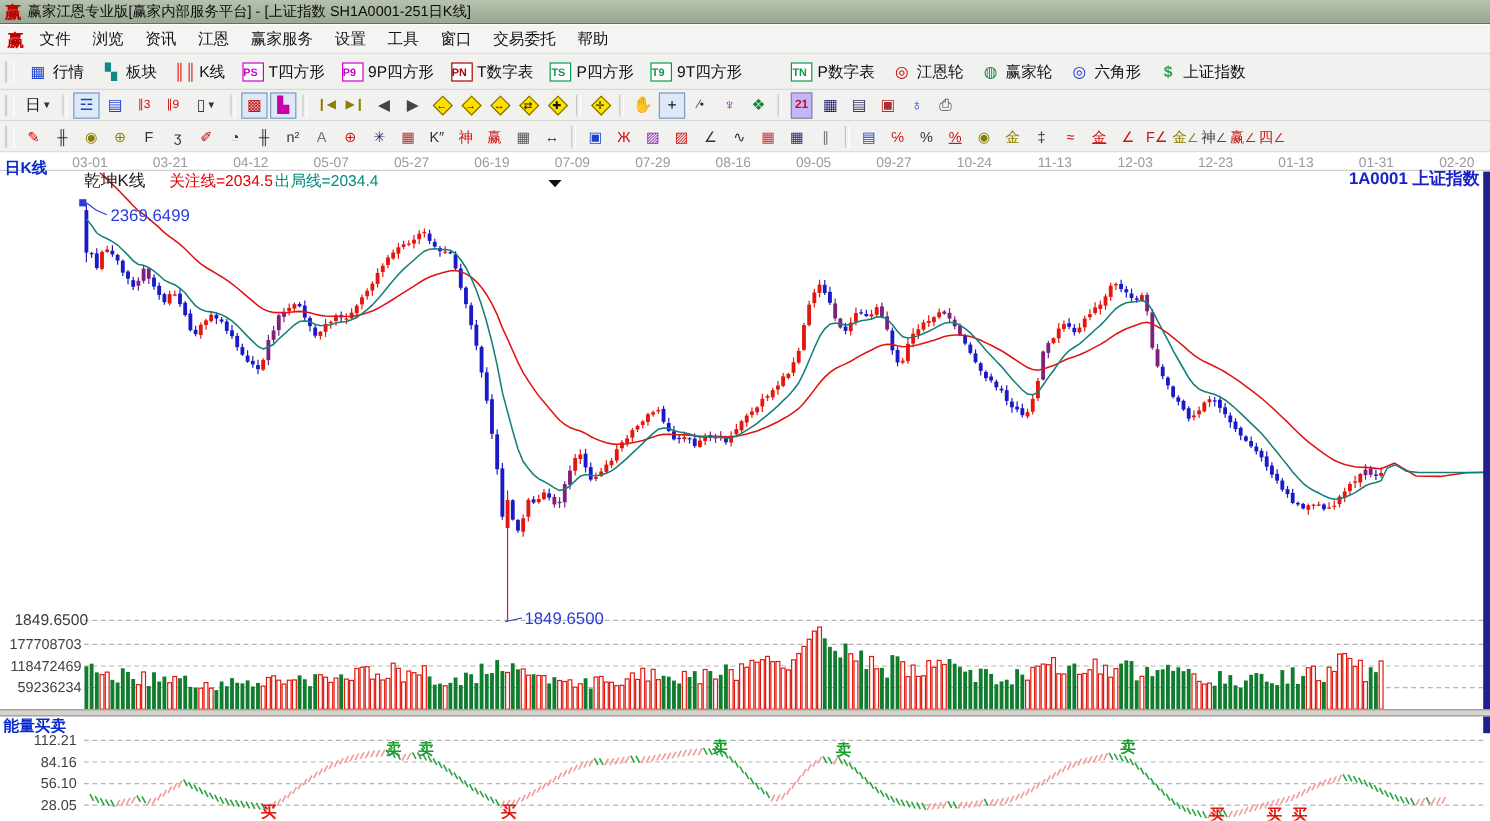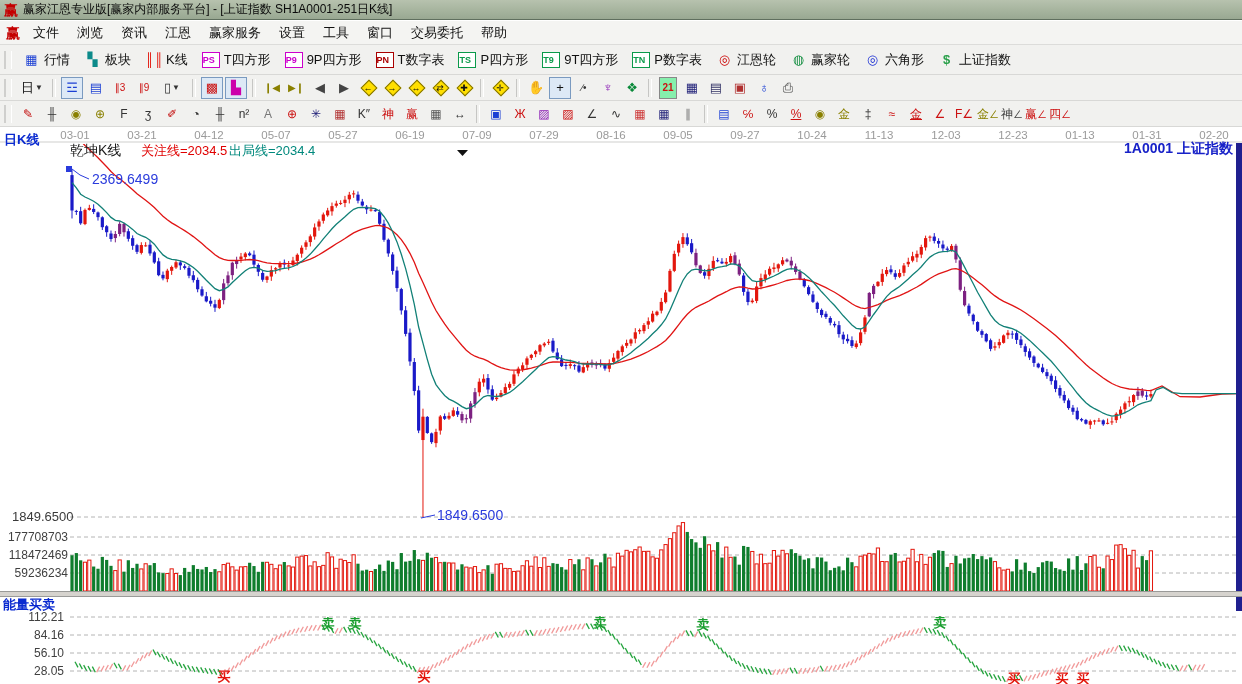--- a/index.html
+++ b/index.html
@@ -93,21 +93,21 @@
       </div>
       <div class="tb1-item">
         <span class="badge" style="color: rgb(10, 154, 74); border-color: rgb(10, 154, 74);">TS</span>
         <span>P四方形</span>
       </div>
       <div class="tb1-item">
         <span class="badge" style="color: rgb(10, 154, 74); border-color: rgb(10, 154, 74);">T9</span>
         <span>9T四方形</span>
       </div>
       <div class="tb1-item">
-        <span class="badge" style="color: rgb(10, 154, 74); border-color: rgb(10, 154, 74);">TN</span>
+        <span class="badge" style="color: rgb(10, 154, 74); border-color: rgb(10, 154, 74); margin-left: 27px;">TN</span>
         <span>P数字表</span>
       </div>
       <div class="tb1-item">
         <span class="gicon" style="color: rgb(204, 0, 0);">◎</span>
         <span>江恩轮</span>
       </div>
       <div class="tb1-item">
         <span class="gicon" style="color: rgb(10, 138, 58);">◍</span>
         <span>赢家轮</span>
       </div>
@@ -211,21 +211,21 @@
         <span style="color: rgb(51, 51, 51); font-size: 10px;">∕•</span>
       </button>
       <button class="tbtn">
         <span style="color: rgb(138, 27, 180);">♆</span>
       </button>
       <button class="tbtn">
         <span style="color: rgb(10, 138, 58);">❖</span>
       </button>
       <span class="sep"></span>
       <button class="tbtn">
-        <span style="border: 1px solid rgb(136, 136, 136); background: #86efac; padding: 0px 2px; font-size: 10px; font-weight: bold; color: rgb(204, 17, 17);">21</span>
+        <span style="border: 1px solid rgb(136, 136, 136); background: #c4b5fd; padding: 0px 2px; font-size: 10px; font-weight: bold; color: rgb(204, 17, 17);">21</span>
       </button>
       <button class="tbtn">
         <span style="color: rgb(35, 35, 122);">▦</span>
       </button>
       <button class="tbtn">
         <span style="color: rgb(51, 51, 102);">▤</span>
       </button>
       <button class="tbtn">
         <span style="color: rgb(176, 48, 48);">▣</span>
       </button>

